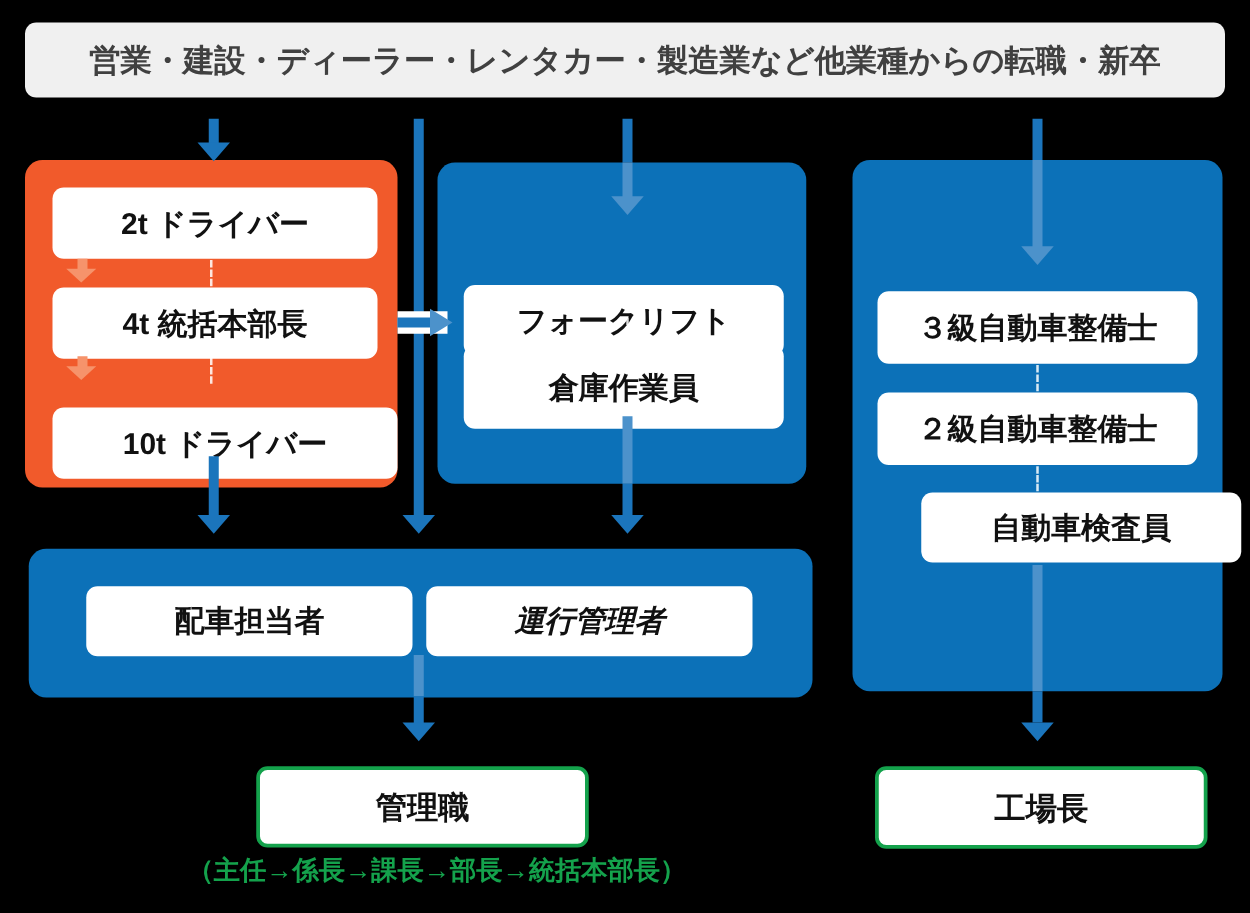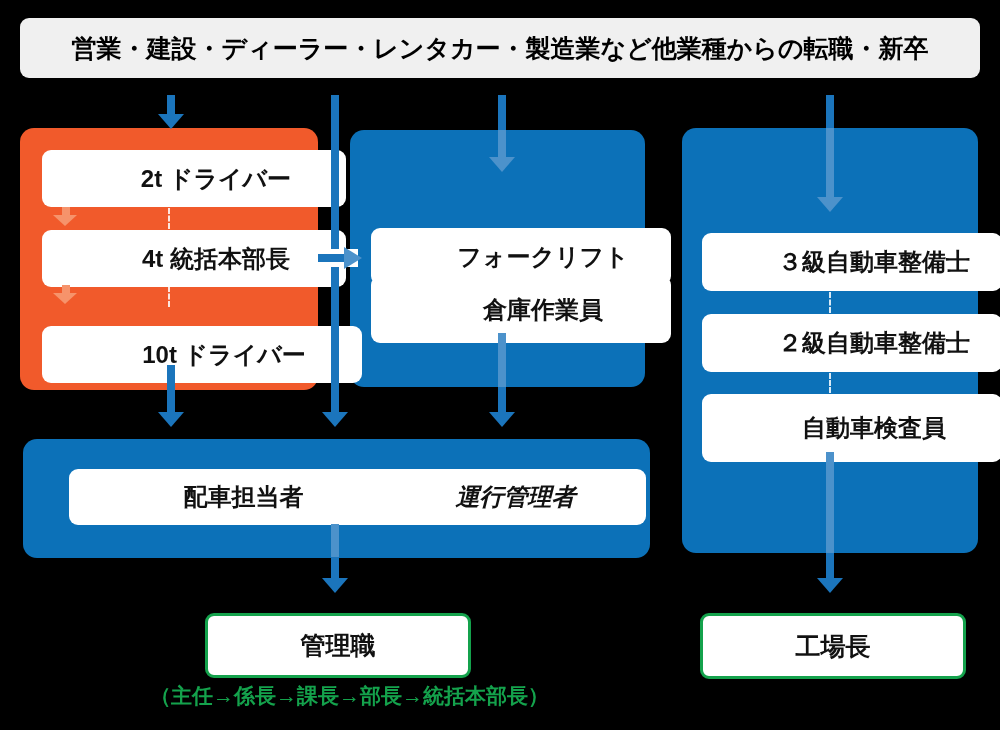--- a/index.html
+++ b/index.html
@@ -6,29 +6,29 @@
   body{
     width:1000px;height:730px;position:relative;overflow:hidden;
     background:#000;
     font-family:"Liberation Sans","DejaVu Sans",sans-serif;
   }
   
   .banner{
     position:absolute;left:20px;top:18px;width:960px;height:60px;
     background:#f0f0f0;border-radius:9px;z-index:1;
     display:flex;align-items:center;justify-content:center;
-    font-size:25px;font-weight:bold;color:#000000;white-space:nowrap;
+    font-size:25px;font-weight:bold;color:#404040;white-space:nowrap;
   }
   .group{position:absolute;border-radius:14px;z-index:1;}
   .group.orange{background:#f15a2b;}
   .group.blue{background:#0c71b8;}
   .node{
     position:absolute;background:#fff;border-radius:9px;z-index:2;
     display:flex;align-items:center;justify-content:center;
-    font-size:24px;font-weight:bold;color:#111;white-space:nowrap;padding-left:44px;
+    font-size:24px;font-weight:bold;color:#111;white-space:nowrap;
   }
   .goal{
     position:absolute;background:#fff;border:3px solid #14a24c;border-radius:9px;z-index:2;
     display:flex;align-items:center;justify-content:center;
     font-size:25px;font-weight:bold;color:#111;white-space:nowrap;
   }
   .note{
     position:absolute;z-index:2;text-align:center;
     font-size:21px;font-weight:bold;color:#14a24c;white-space:nowrap;
   }
@@ -67,21 +67,21 @@
   #m1s{left:62px;top:207px;height:9px;} #m1h{left:53px;top:215px;}
   #m2s{left:62px;top:285px;height:9px;} #m2h{left:53px;top:293px;}
   #dD1{left:168px;top:208px;height:21px;} #dD2{left:168px;top:286px;height:21px;}
   #gWare{left:350px;top:130px;width:295px;height:257px;}
   #nW1{left:371px;top:196px;width:256px;height:57px;margin-top:32px;}
   #nW2{left:371px;top:276px;width:256px;height:67px;}
   #dW1{left:501px;top:254px;height:21px;}
   #gMech{left:682px;top:128px;width:296px;height:425px;}
   #nM1{left:702px;top:233px;width:256px;height:58px;text-align:right;}
   #nM2{left:702px;top:314px;width:256px;height:58px;}
-  #nM3{left:702px;top:394px;width:256px;height:68px;}
+  #nM3{left:737px;top:394px;width:256px;height:56px;}
   #dM1{left:829px;top:292px;height:21px;} #dM2{left:829px;top:373px;height:20px;}
   #gOps{left:23px;top:439px;width:627px;height:119px;}
   #nO1{left:69px;top:469px;width:261px;height:56px;}
   #nO2{left:341px;top:469px;width:261px;height:56px;font-style:italic;}
   #goalMgmt{left:205px;top:613px;width:260px;height:59px;}
   #goalFact{left:700px;top:613px;width:260px;height:60px;}
   #note{left:150px;top:682px;width:370px;}
 </style>
 </head>
 <body>

